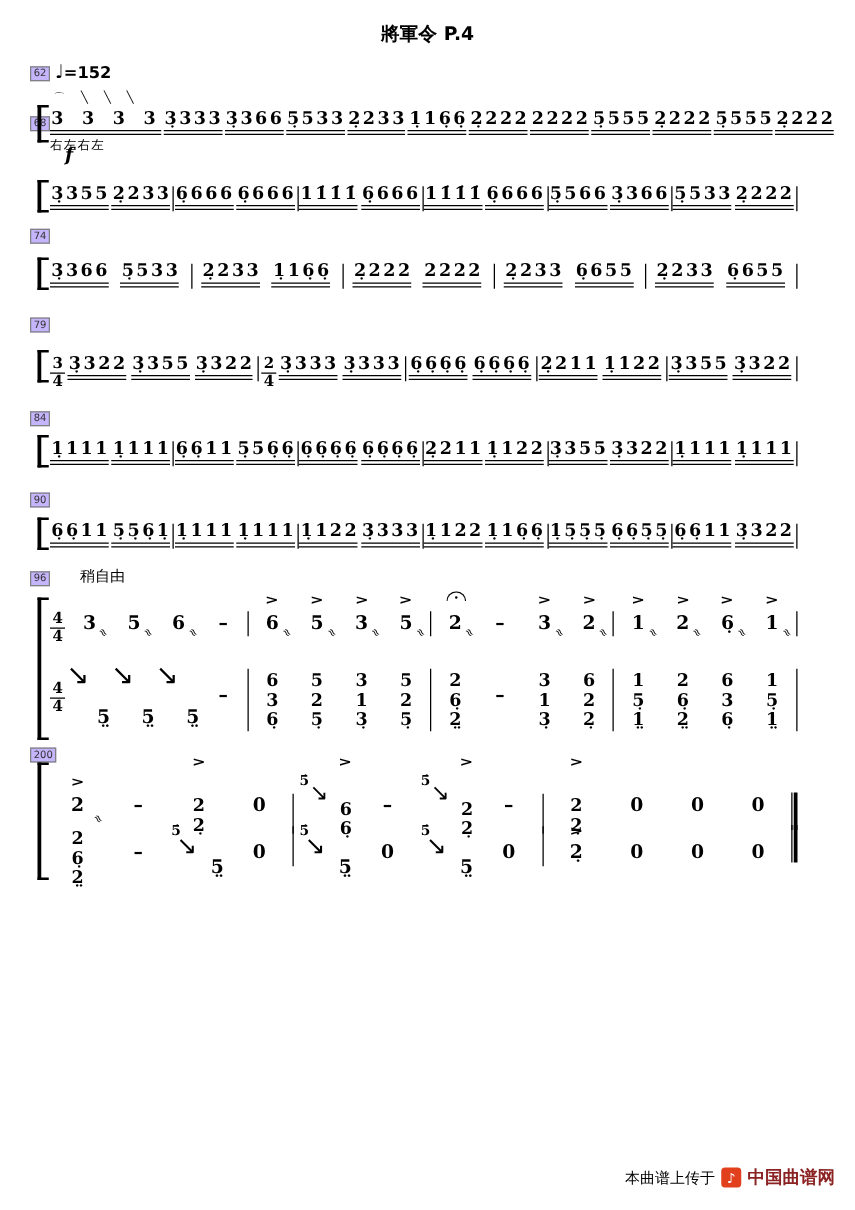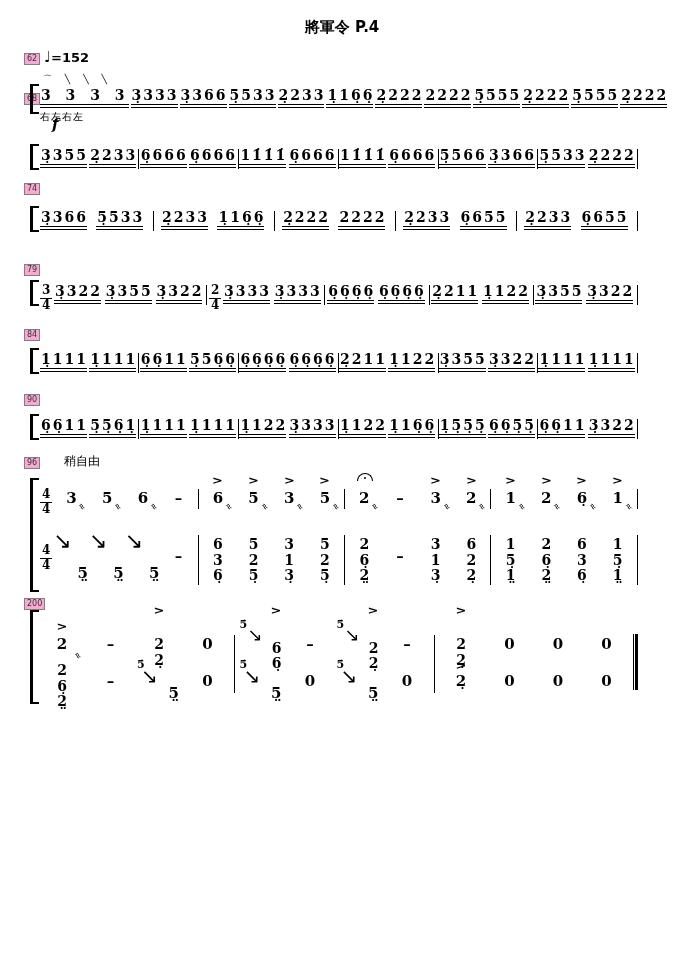--- a/index.html
+++ b/index.html
@@ -6,21 +6,21 @@
   .page{position:relative;width:684px;height:968px;background:#fff;overflow:hidden;
         font-family:"DejaVu Sans",sans-serif;color:#000}
   .title{position:absolute;top:18px;left:0;width:100%;text-align:center;
          font-size:15px;font-weight:700;font-family:"DejaVu Sans",sans-serif}
   .tempo{position:absolute;top:48px;left:44px;font-weight:700;font-size:13px;
          font-family:"DejaVu Sans",sans-serif}
   .tempo .tnote{font-size:15px}
   .dyn{position:absolute;top:115px;left:52px;font-family:"DejaVu Serif",serif;
        font-style:italic;font-weight:700;font-size:15px}
   .free{position:absolute;top:453px;left:64px;font-size:12px}
-  .mbox{position:absolute;left:24px;border:1px solid #808080;background:#f9a8d4;color:#333;
+  .mbox{position:absolute;left:24px;border:1px solid #808080;background:#c4b5fd;color:#333;
         font-size:8px;line-height:1;padding:1px 2px;letter-spacing:0}
   .bracket{position:absolute;left:30px;width:7px;border-left:3px solid #000}
   .bracket::before,.bracket::after{content:"";position:absolute;left:-3px;width:9px;height:2px;background:#000}
   .bracket::before{top:0}.bracket::after{bottom:0}
   .row{position:absolute;left:40px;width:598px;display:flex;justify-content:space-between;
        align-items:flex-start;white-space:nowrap}
   
   .grp{position:relative;font-family:"DejaVu Serif",serif;font-weight:700;font-size:14px;
        letter-spacing:2px;padding:0 1px 3px;line-height:1.1}
   .grp::before,.grp::after{content:"";position:absolute;left:0;right:2px;height:1px;background:#000}
@@ -89,21 +89,21 @@
 <body>
 
 <div class="page" data-name="sheet-music-page">
   <div class="title" data-name="page-title">將軍令 P.4</div>
 
   <div class="tempo" data-name="tempo-marking"><span class="tnote" data-name="quarter-note-icon">♩</span><span data-name="tempo-value">=152</span></div>
 
   <span class="mbox" style="top:53px" data-name="measure-number-box">62</span>
   <span class="mbox" style="top:93px" data-name="measure-number-box">68</span>
   <span class="mbox" style="top:183px" data-name="measure-number-box">74</span>
-  <span class="mbox" style="top:264px" data-name="measure-number-box">79</span>
+  <span class="mbox" style="top:254px" data-name="measure-number-box">79</span>
   <span class="mbox" style="top:329px" data-name="measure-number-box">84</span>
   <span class="mbox" style="top:394px" data-name="measure-number-box">90</span>
   <span class="mbox" style="top:457px" data-name="measure-number-box">96</span>
   <span class="mbox" style="top:598px" data-name="measure-number-box">200</span>
 
   <span class="dyn" data-name="dynamic-forte">f</span>
   <div class="free" data-name="tempo-free-label">稍自由</div>
 
   <div class="bracket" style="top:84px;height:30px" data-name="system-bracket"></div>
   <div class="bracket" style="top:144px;height:26px" data-name="system-bracket"></div>
@@ -408,13 +408,20 @@
       </span>
       <span class="cell" data-name="rest-cell"><span class="note" data-name="rest">0</span></span>
       <span class="bar t2" data-name="barline"></span>
       <span class="cell plainnote" data-name="plainnote"><span class="acc" data-name="accent-mark">&gt;</span><span class="note" data-name="note">2̣</span></span>
       <span class="cell" data-name="rest-cell"><span class="note" data-name="rest">0</span></span>
       <span class="cell" data-name="rest-cell"><span class="note" data-name="rest">0</span></span>
       <span class="cell" data-name="rest-cell"><span class="note" data-name="rest">0</span></span>
       <span class="fin t2" data-name="final-barline"></span>
     </div>
 
+  <div class="footer" data-name="footer-watermark">
+    <span class="fprefix" data-name="footer-upload-text">本曲谱上传于</span>
+    <span class="flogo" data-name="qupu-logo-icon" style="background: rgb(226, 64, 28);">
+        <span data-name="music-note-icon">♪</span>
+      </span>
+    <span class="fbrand" data-name="footer-brand" style="color: rgb(139, 35, 35);">中国曲谱网</span>
+  </div>
 </div>
 
 </body></html>

